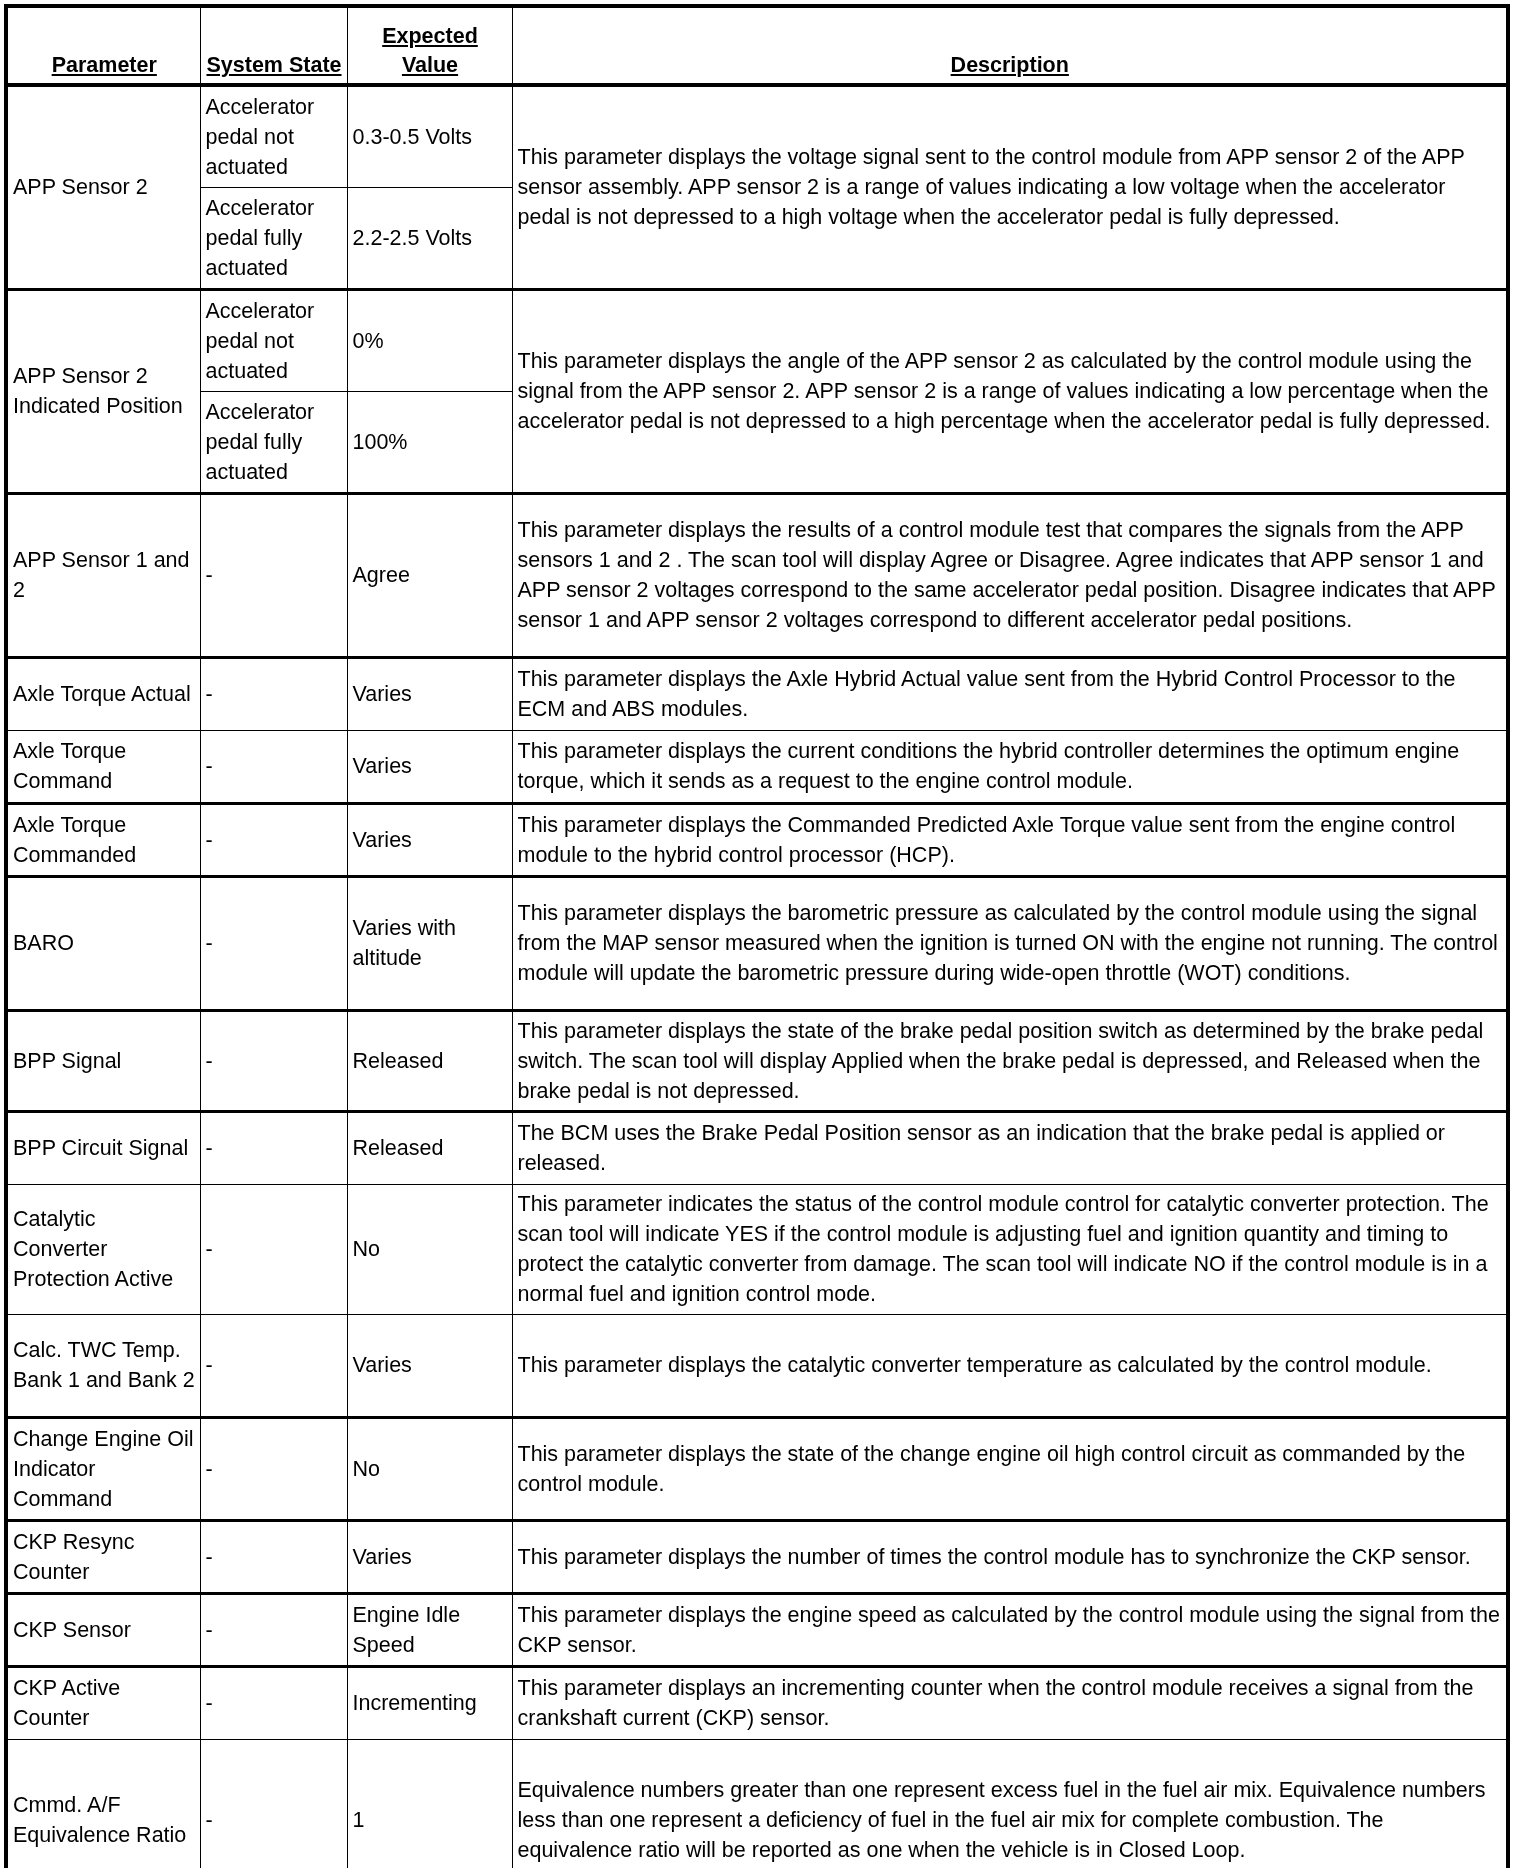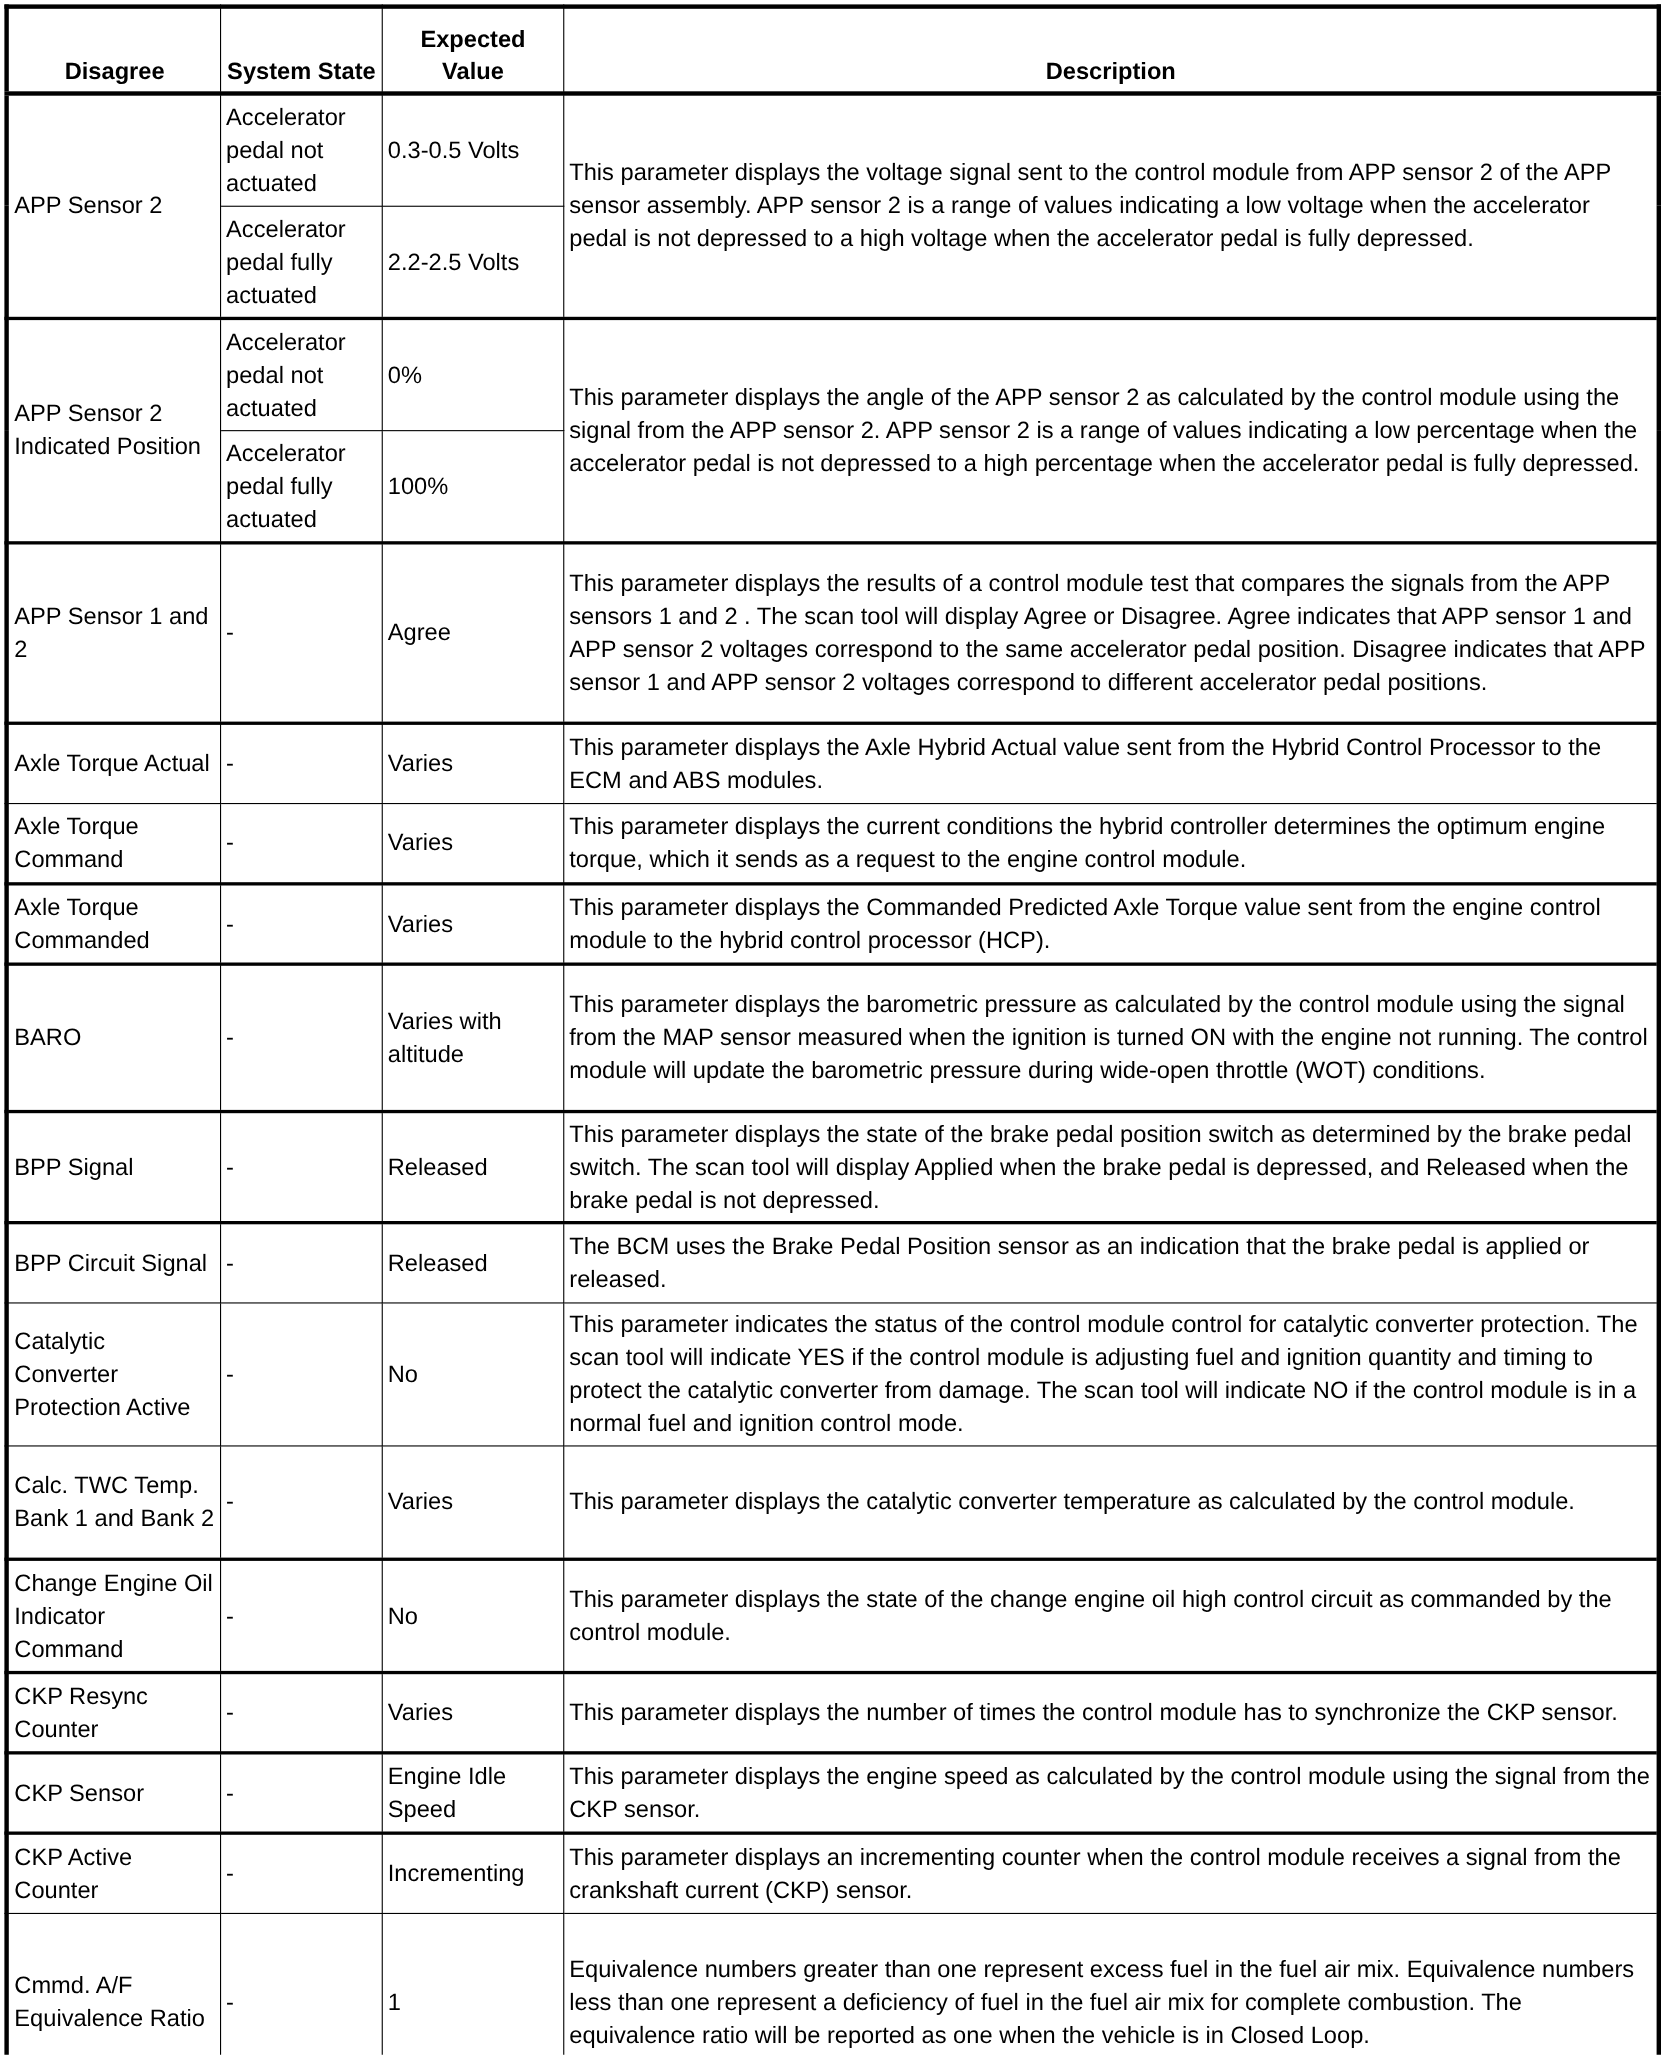--- a/index.html
+++ b/index.html
@@ -22,20 +22,21 @@
     text-align: left;
     overflow: hidden;
   }
   table.params th {
     font-weight: bold;
     text-align: center;
     vertical-align: bottom;
     padding-bottom: 3px;
     line-height: 29px;
     height: 72px;
+    text-decoration: underline;
   }
   table.params thead tr { border-bottom: 4px solid #000; }
   tr.grp-end { border-bottom: 3px solid #000; }
   td.desc { padding-left: 5px; padding-right: 6px; }
   col.c1 { width: 194px; }
   col.c2 { width: 147px; }
   col.c3 { width: 165px; }
   col.c4 { width: auto; }
 </style>
 </head>
@@ -44,21 +45,21 @@
 <div class="wrap">
 <table class="params">
   <colgroup>
     <col class="c1">
         <col class="c2">
         <col class="c3">
         <col class="c4">
   </colgroup>
   <thead>
     <tr>
-      <th>Disagree</th>
+      <th>Parameter</th>
       <th>System State</th>
       <th>Expected Value</th>
       <th>Description</th>
     </tr>
   </thead>
   <tbody>
 
     <tr style="height:102px">
       <td rowspan="2">APP Sensor 2</td>
       <td>Accelerator pedal not actuated</td>

